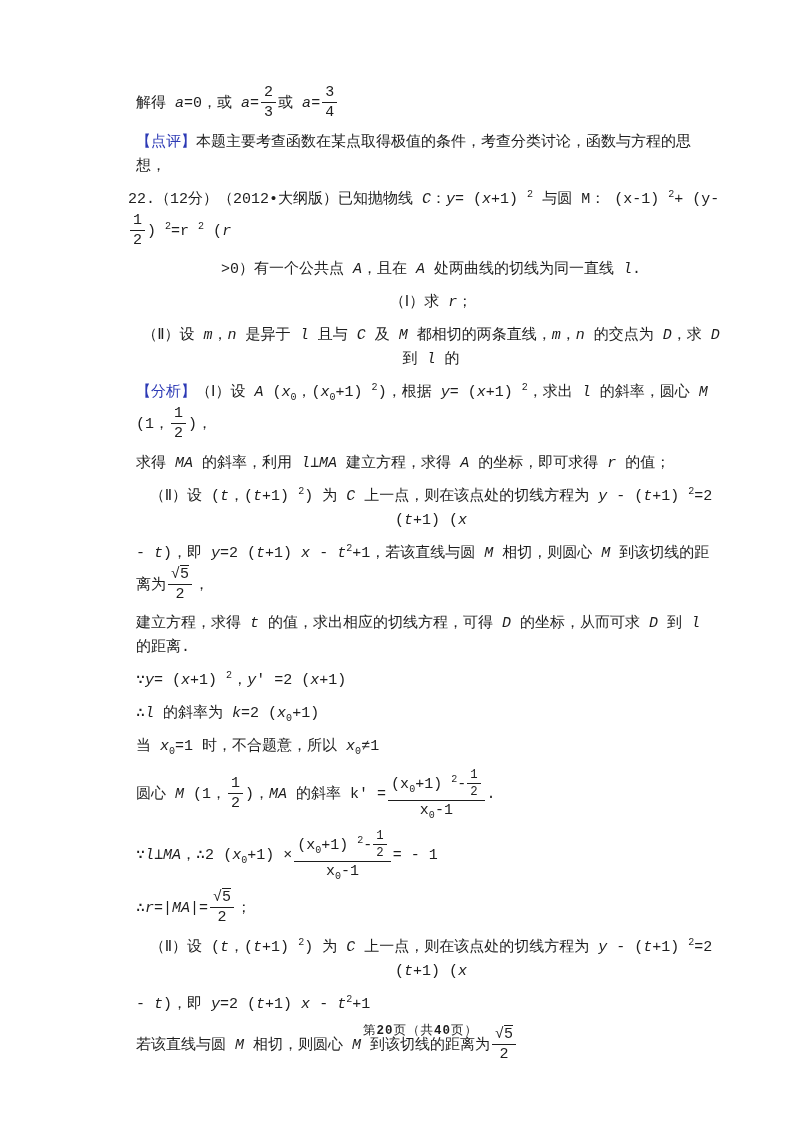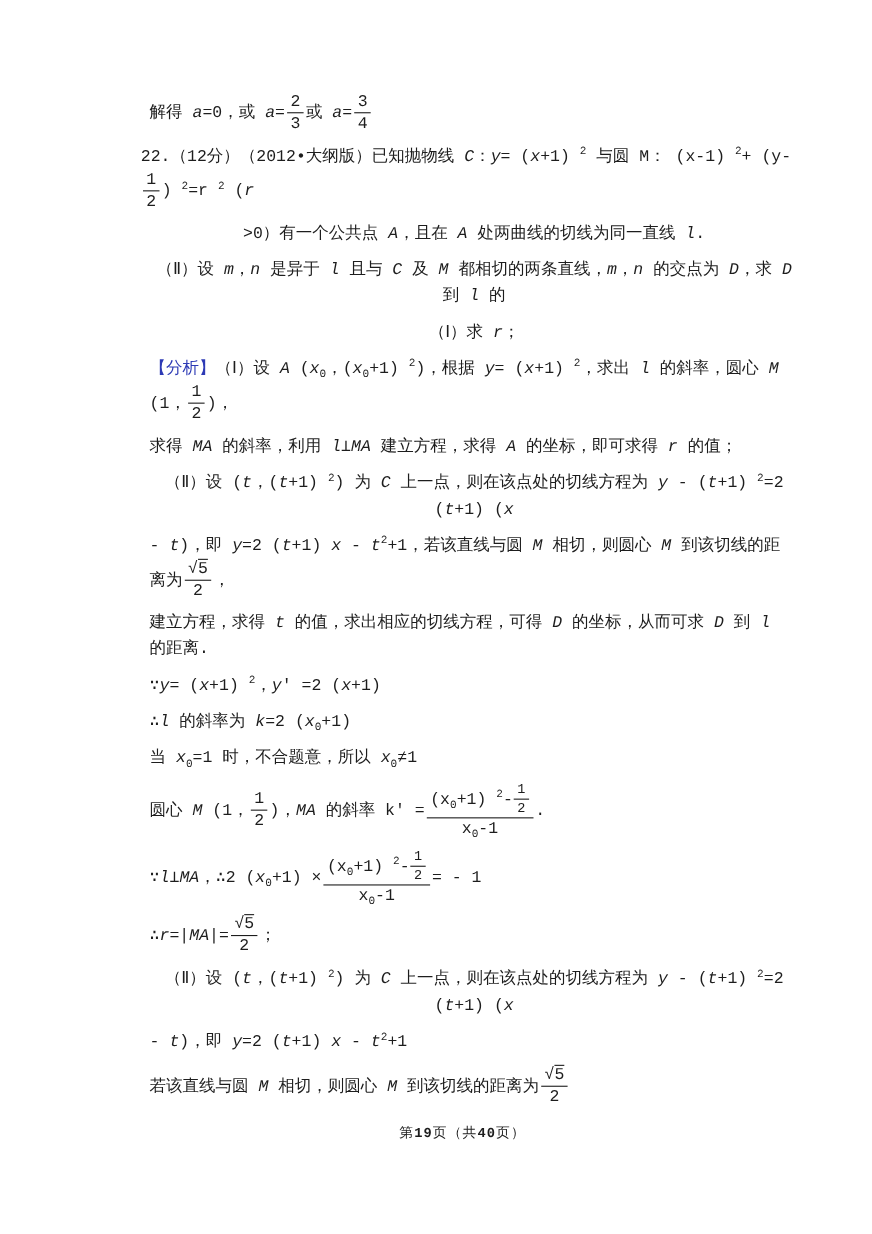--- a/index.html
+++ b/index.html
@@ -79,27 +79,28 @@
 
 <div class="page">
   <div class="content">
       <div class="line">解得 <i>a</i>=0，或 <i>a</i>=<span class="frac">
           <span class="fn">2</span>
           <span class="fd">3</span>
         </span>或 <i>a</i>=<span class="frac">
           <span class="fn">3</span>
           <span class="fd">4</span>
         </span></div>
+      <div class="line"><span class="lbl">【点评】</span>本题主要考查函数在某点取得极值的条件，考查分类讨论，函数与方程的思想，</div>
       <div class="line out">22.（12分）（2012•大纲版）已知抛物线 <i>C</i>：<i>y</i>= (<i>x</i>+1) <sup class="sp">2</sup> 与圆 M： (x-1) <sup class="sp">2</sup>+ (y-<span class="frac">
           <span class="fn">1</span>
           <span class="fd">2</span>
         </span>) <sup class="sp">2</sup>=r <sup class="sp">2</sup> (<i>r</i></div>
       <div class="line ind">&gt;0）有一个公共点 <i>A</i>，且在 <i>A</i> 处两曲线的切线为同一直线 <i>l</i>.</div>
+      <div class="line ind">（Ⅰ）求 <i>r</i>；</div>
       <div class="line ind">（Ⅱ）设 <i>m</i>，<i>n</i> 是异于 <i>l</i> 且与 <i>C</i> 及 <i>M</i> 都相切的两条直线，<i>m</i>，<i>n</i> 的交点为 <i>D</i>，求 <i>D</i> 到 <i>l</i> 的</div>
-      <div class="line ind">（Ⅰ）求 <i>r</i>；</div>
       <div class="line"><span class="lbl">【分析】</span>（Ⅰ）设 <i>A</i> (<i>x</i><sub class="sb">0</sub>，(<i>x</i><sub class="sb">0</sub>+1) <sup class="sp">2</sup>)，根据 <i>y</i>= (<i>x</i>+1) <sup class="sp">2</sup>，求出 <i>l</i> 的斜率，圆心 <i>M</i> (1，<span class="frac">
           <span class="fn">1</span>
           <span class="fd">2</span>
         </span>)，</div>
       <div class="line">求得 <i>MA</i> 的斜率，利用 <i>l</i>⊥<i>MA</i> 建立方程，求得 <i>A</i> 的坐标，即可求得 <i>r</i> 的值；</div>
       <div class="line ind">（Ⅱ）设 (<i>t</i>，(<i>t</i>+1) <sup class="sp">2</sup>) 为 <i>C</i> 上一点，则在该点处的切线方程为 <i>y</i> - (<i>t</i>+1) <sup class="sp">2</sup>=2 (<i>t</i>+1) (<i>x</i></div>
       <div class="line"> - <i>t</i>)，即 <i>y</i>=2 (<i>t</i>+1) <i>x</i> - <i>t</i><sup class="sp">2</sup>+1，若该直线与圆 <i>M</i> 相切，则圆心 <i>M</i> 到该切线的距离为<span class="frac">
           <span class="fn"><span class="rad"><span class="rv">5</span></span></span>
           <span class="fd">2</span>
         </span>，</div>
@@ -128,14 +129,14 @@
           <span class="fn"><span class="rad"><span class="rv">5</span></span></span>
           <span class="fd">2</span>
         </span>；</div>
       <div class="line ind">（Ⅱ）设 (<i>t</i>，(<i>t</i>+1) <sup class="sp">2</sup>) 为 <i>C</i> 上一点，则在该点处的切线方程为 <i>y</i> - (<i>t</i>+1) <sup class="sp">2</sup>=2 (<i>t</i>+1) (<i>x</i></div>
       <div class="line"> - <i>t</i>)，即 <i>y</i>=2 (<i>t</i>+1) <i>x</i> - <i>t</i><sup class="sp">2</sup>+1</div>
       <div class="line">若该直线与圆 <i>M</i> 相切，则圆心 <i>M</i> 到该切线的距离为<span class="frac">
           <span class="fn"><span class="rad"><span class="rv">5</span></span></span>
           <span class="fd">2</span>
         </span></div>
     </div>
-  <div class="footer">第<span class="bold">19</span>页（共<span class="bold">40</span>页）</div>
+  <div class="footer">第<span class="bold">20</span>页（共<span class="bold">40</span>页）</div>
 </div>
 
 </body></html>

